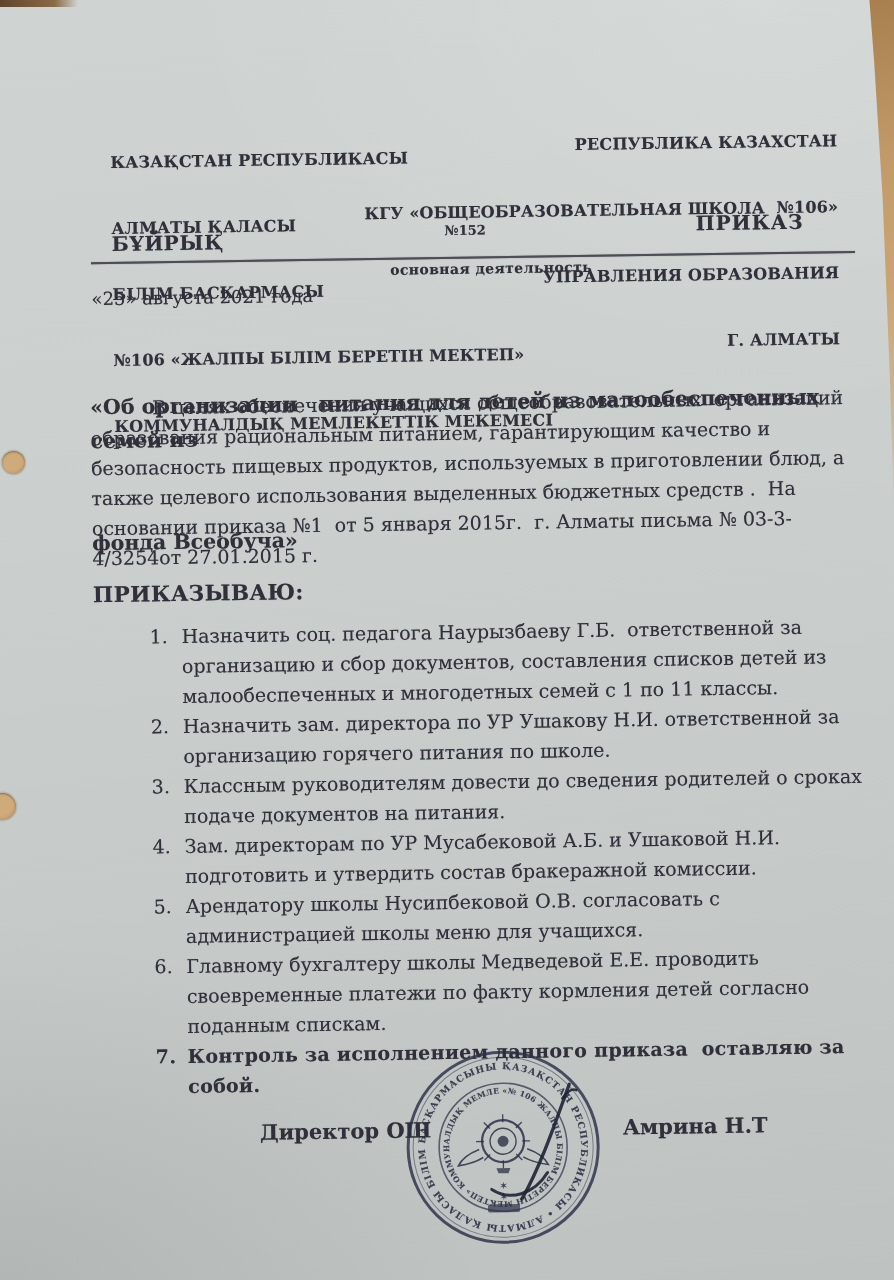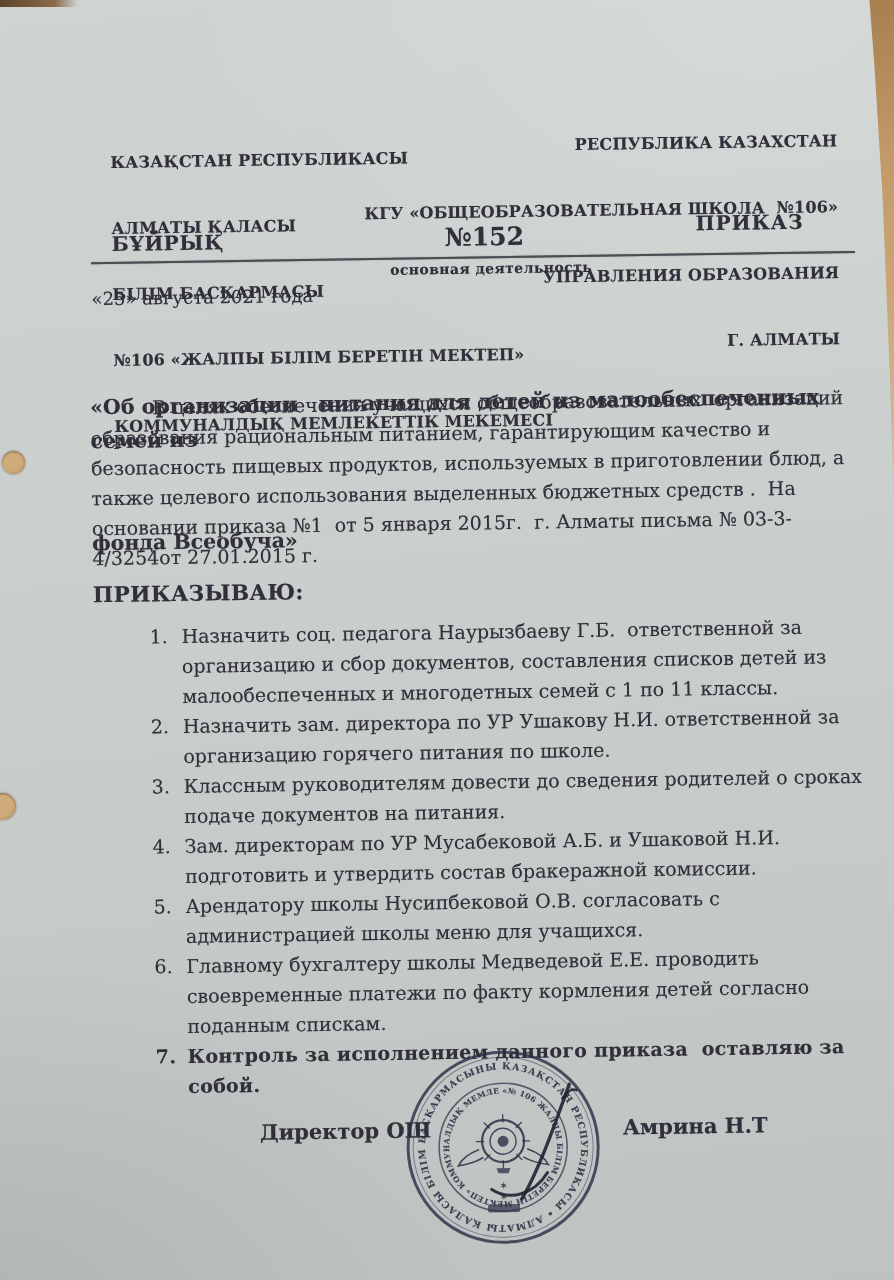--- a/index.html
+++ b/index.html
@@ -31,21 +31,21 @@
   .hole2{left:-11px;top:793px;width:27px;height:27px;}
 
   
   .doc{position:absolute;inset:0;transform:rotate(-.85deg);transform-origin:50% 52%;
        color:#31303a;text-shadow:0 0 .7px rgba(49,48,58,.45);}
   .abs{position:absolute;white-space:pre-wrap;}
   .hdr{font-weight:700;font-size:16px;line-height:22px;letter-spacing:.2px;}
   .hdr-left{left:118px;top:103px;}
   .hdr-right{right:49px;top:92px;text-align:right;}
   .kk-order{left:118px;top:227px;font-size:20px;font-weight:700;letter-spacing:.6px;}
-  .order-no{left:451px;top:223px;font-size:25px;font-weight:700;}
+  .order-no{left:451px;top:223px;font-size:13px;font-weight:700;}
   .ru-order{right:84px;top:215px;font-size:20px;font-weight:700;letter-spacing:1px;}
   .rule{left:97px;top:257px;width:764px;height:2px;background:#4e4d55;box-shadow:0 0 1px rgba(60,60,70,.7);}
   .subject{left:396px;top:261px;font-size:14px;font-weight:700;letter-spacing:.4px;}
   .date{left:97px;top:283px;font-size:18px;}
   .title{left:94px;top:317px;width:778px;font-size:20.5px;font-weight:700;line-height:34px;}
   .body-par{left:94px;top:388px;width:778px;font-size:19px;line-height:30px;text-indent:62px;}
   .resolution{left:94px;top:577px;font-size:21.5px;font-weight:700;letter-spacing:.4px;}
   .order-list{position:absolute;left:150px;top:617px;width:722px;margin:0;padding:0;
     list-style:none;counter-reset:itm;font-size:19px;line-height:30px;}
   .order-list li{position:relative;padding-left:32px;counter-increment:itm;white-space:pre-wrap;}

